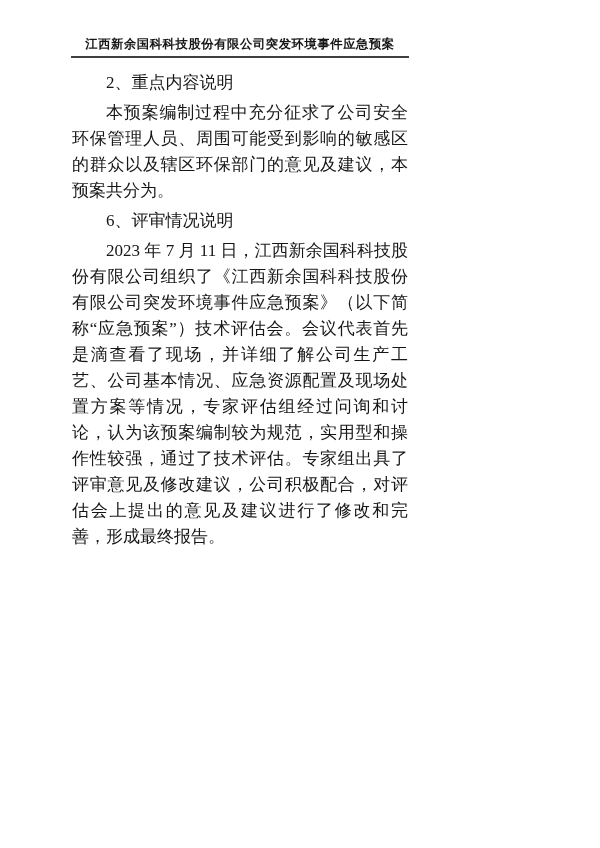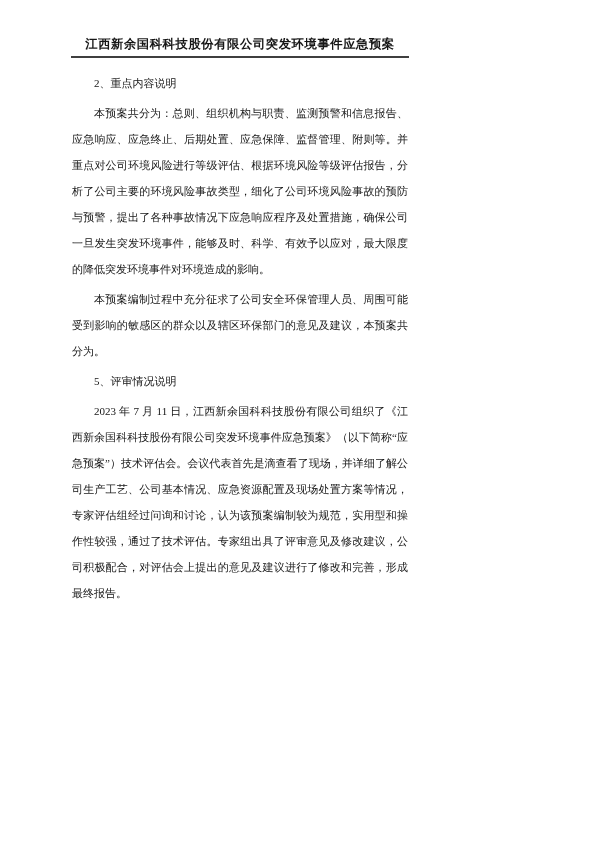--- a/index.html
+++ b/index.html
@@ -30,21 +30,21 @@
     letter-spacing: 0.6px;
     white-space: nowrap;
   }
   .header-rule {
     height: 2px;
     background: var(--rule-color, #3f3f3f);
     margin-top: 4px;
   }
   .document-body {
     margin: 12px 72px 0;
-    font-size: 11px;
+    font-size: 17px;
     line-height: 26px;
     text-align: justify;
     text-justify: inter-ideograph;
   }
   .sec-heading {
     margin: 4px 0 4px;
     text-indent: 2em;
   }
   .para {
     margin: 0 0 4px;
@@ -58,26 +58,25 @@
 
   <div class="page-header">
     <span class="header-title">江西新余国科科技股份有限公司突发环境事件应急预案</span>
     <div class="header-rule"></div>
   </div>
 
   <div class="document-body">
 
     <div>
       <p class="sec-heading">2、重点内容说明</p>
-      <p class="para">本预案共分为：总则、组织机构与职责、监测预警和信息报告、应急响应、应急终止、后期处置、应急保障、监督管理、附则等。并重点对公司环境风险进行等级评估、根据环境风险等级评估报告，分析了公司主要的环境风险事故类型，细化了公司环境风险事故的预防与预警，提出了各种事故情况下应急响应程序及处置措施，确保公司一旦发生突发环境事件，能够及时、科学、有效予以应对，最大限度的降低突发环境事件对环境造成的影响。</p>
     </div>
 
     <div>
       <p class="para">本预案编制过程中充分征求了公司安全环保管理人员、周围可能受到影响的敏感区的群众以及辖区环保部门的意见及建议，本预案共分为。</p>
     </div>
 
     <div>
-      <p class="sec-heading">5、评审情况说明</p>
+      <p class="sec-heading">6、评审情况说明</p>
       <p class="para">2023 年 7 月 11 日，江西新余国科科技股份有限公司组织了《江西新余国科科技股份有限公司突发环境事件应急预案》（以下简称“应急预案”）技术评估会。会议代表首先是滴查看了现场，并详细了解公司生产工艺、公司基本情况、应急资源配置及现场处置方案等情况，专家评估组经过问询和讨论，认为该预案编制较为规范，实用型和操作性较强，通过了技术评估。专家组出具了评审意见及修改建议，公司积极配合，对评估会上提出的意见及建议进行了修改和完善，形成最终报告。</p>
     </div>
 
   </div>
 </div>
 
 </body></html>

